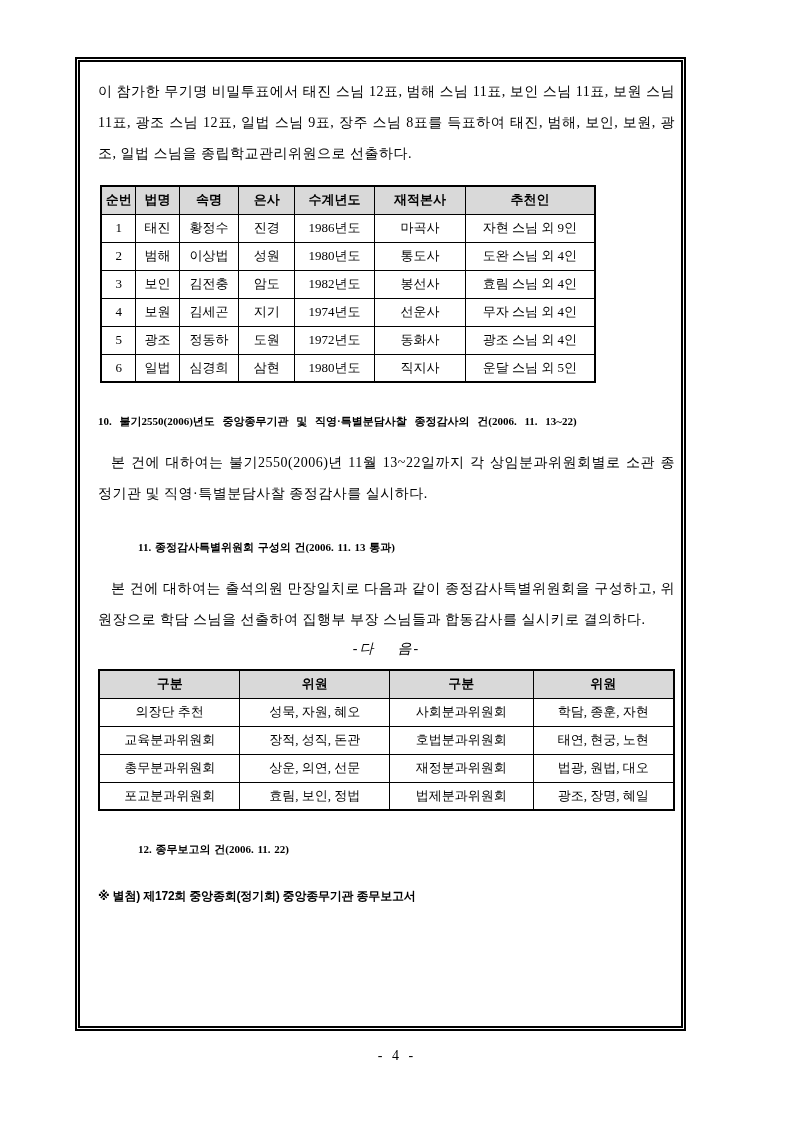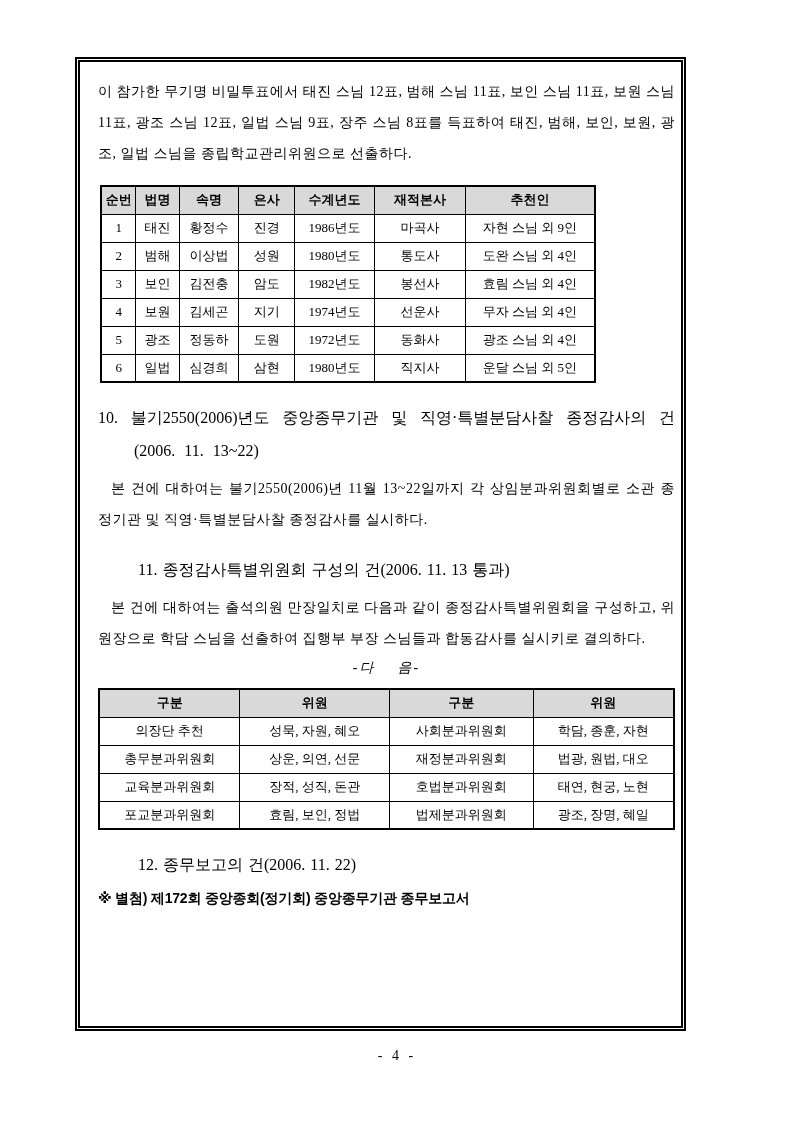--- a/index.html
+++ b/index.html
@@ -59,45 +59,45 @@
   .monk-table .c5 { width: 88px; }
   .monk-table .c6 { width: 126px; }
 
   .committee-table { width: 100%; margin-top: 6px; }
   .committee-table .c0 { width: 24.5%; }
   .committee-table .c1 { width: 26%; }
   .committee-table .c2 { width: 25%; }
   .committee-table .c3 { width: 24.5%; }
 
   .heading {
-    font-weight: normal;
-    font-size: 16px;
-    line-height: 33px;
+    font-weight: bold;
+    font-size: 11px;
+    line-height: 40px;
     text-align: justify;
     word-spacing: 5px;
     padding-left: 36px;
     text-indent: -36px;
     margin-top: 18px;
   }
   .heading.tight { word-spacing: 1px; margin-left: 40px; }
   .body-para { margin-top: 6px; }
   .divider {
     text-align: center;
     font-size: 14px;
     line-height: 28px;
     white-space: pre;
     letter-spacing: 2px;
     font-style: italic;
   }
   .attachment-note {
     font-family: "Liberation Sans", "DejaVu Sans", sans-serif;
     font-weight: bold;
-    font-size: 14px;
+    font-size: 12px;
     line-height: 26px;
-    margin-top: 4px;
+    margin-top: 14px;
     letter-spacing: -0.2px;
   }
   .page-footer {
     position: absolute;
     left: 0; right: 0;
     top: 1048px;
     text-align: center;
     font-size: 14px;
     letter-spacing: 3px;
   }
@@ -212,32 +212,32 @@
           </tr>
         </thead>
         <tbody>
           <tr>
             <td>의장단 추천</td>
             <td>성묵, 자원, 혜오</td>
             <td>사회분과위원회</td>
             <td>학담, 종훈, 자현</td>
           </tr>
           <tr>
+            <td>교육분과위원회</td>
+            <td>장적, 성직, 돈관</td>
+            <td>호법분과위원회</td>
+            <td>태연, 현궁, 노현</td>
+          </tr>
+          <tr>
             <td>총무분과위원회</td>
             <td>상운, 의연, 선문</td>
             <td>재정분과위원회</td>
             <td>법광, 원법, 대오</td>
           </tr>
           <tr>
-            <td>교육분과위원회</td>
-            <td>장적, 성직, 돈관</td>
-            <td>호법분과위원회</td>
-            <td>태연, 현궁, 노현</td>
-          </tr>
-          <tr>
             <td>포교분과위원회</td>
             <td>효림, 보인, 정법</td>
             <td>법제분과위원회</td>
             <td>광조, 장명, 혜일</td>
           </tr>
         </tbody>
       </table>
 
     <p class="heading tight">12. 종무보고의 건(2006. 11. 22)</p>
     <p class="attachment-note">※ 별첨) 제172회 중앙종회(정기회) 중앙종무기관 종무보고서</p>

